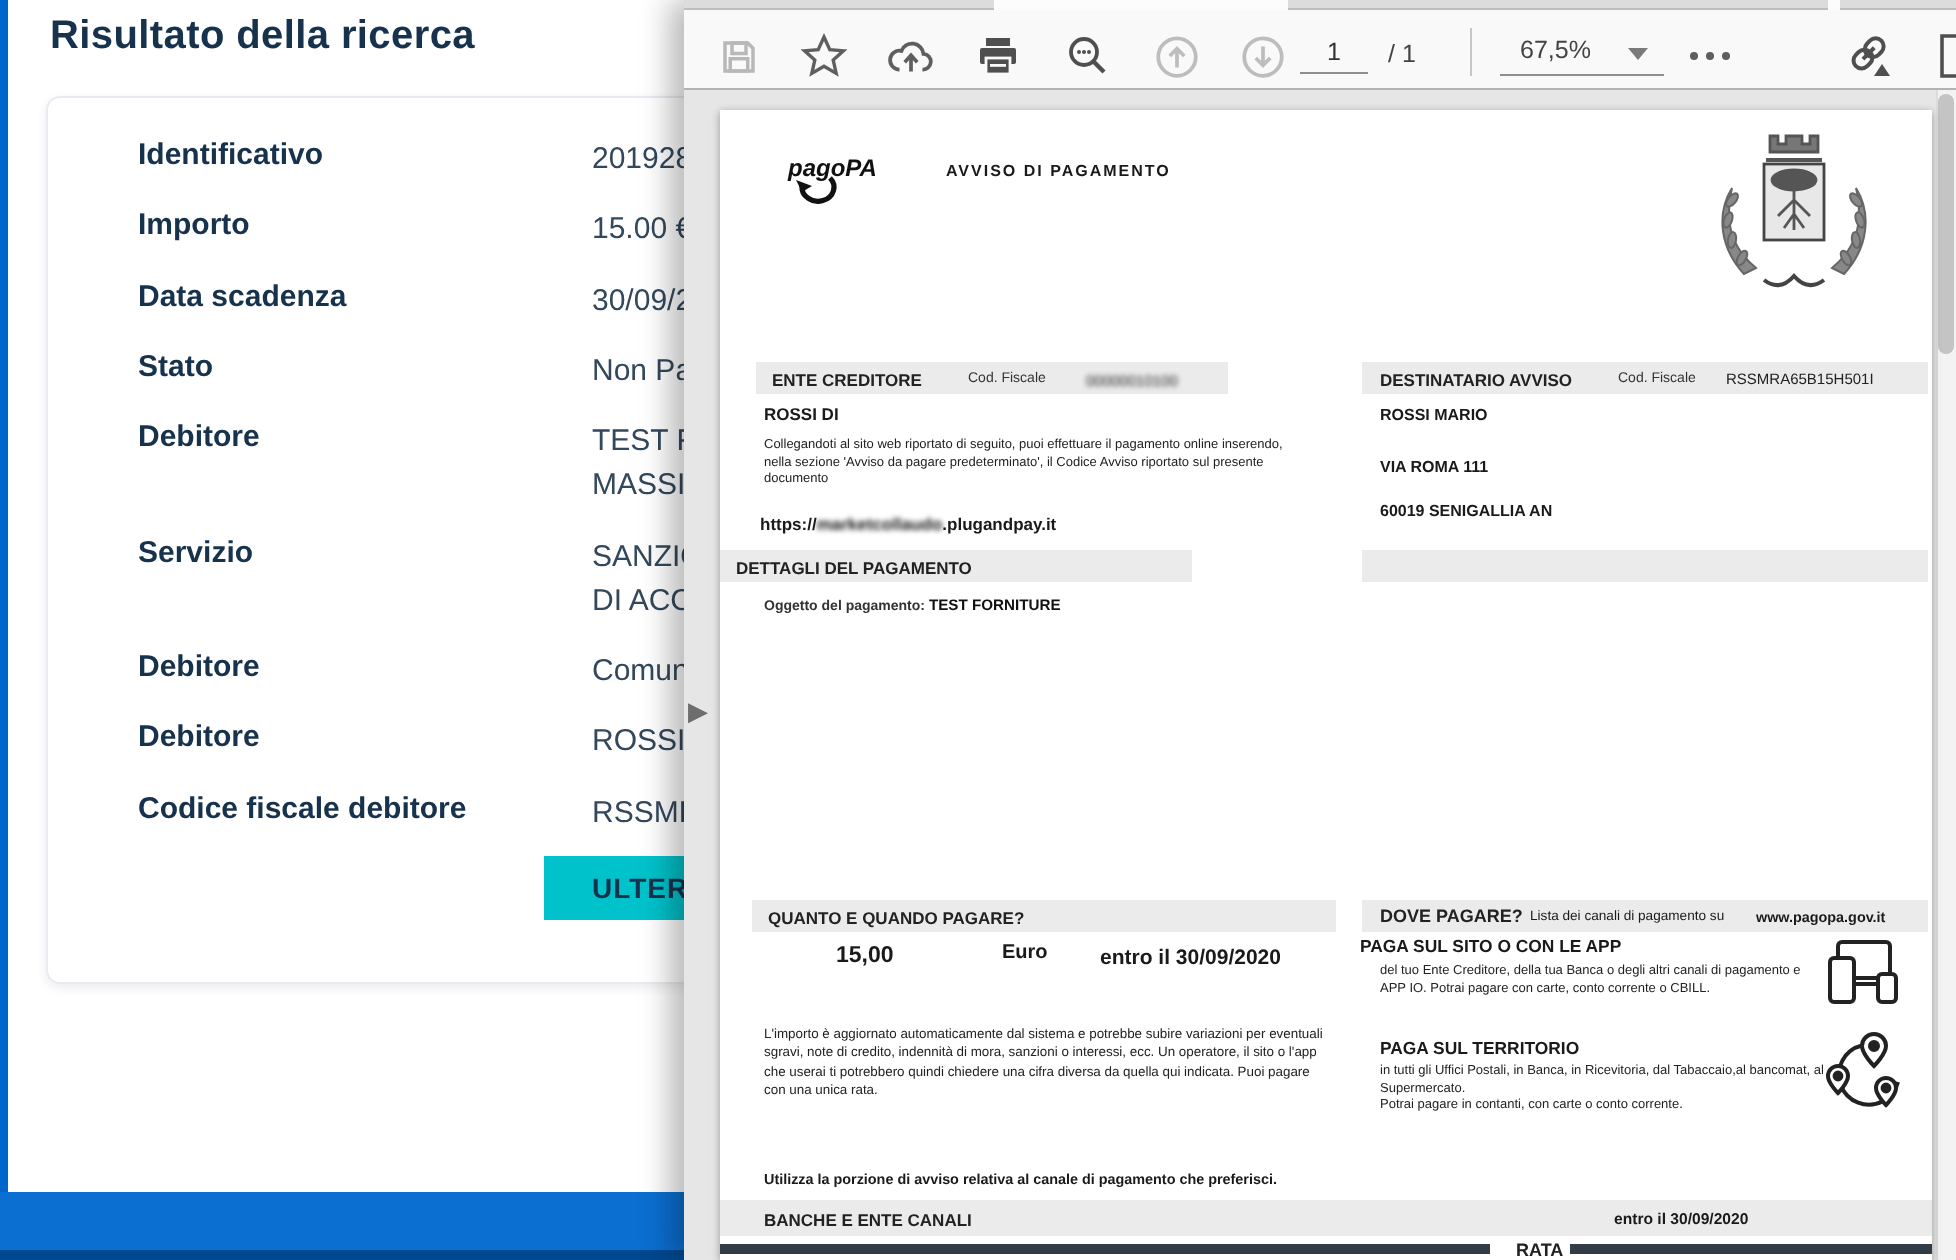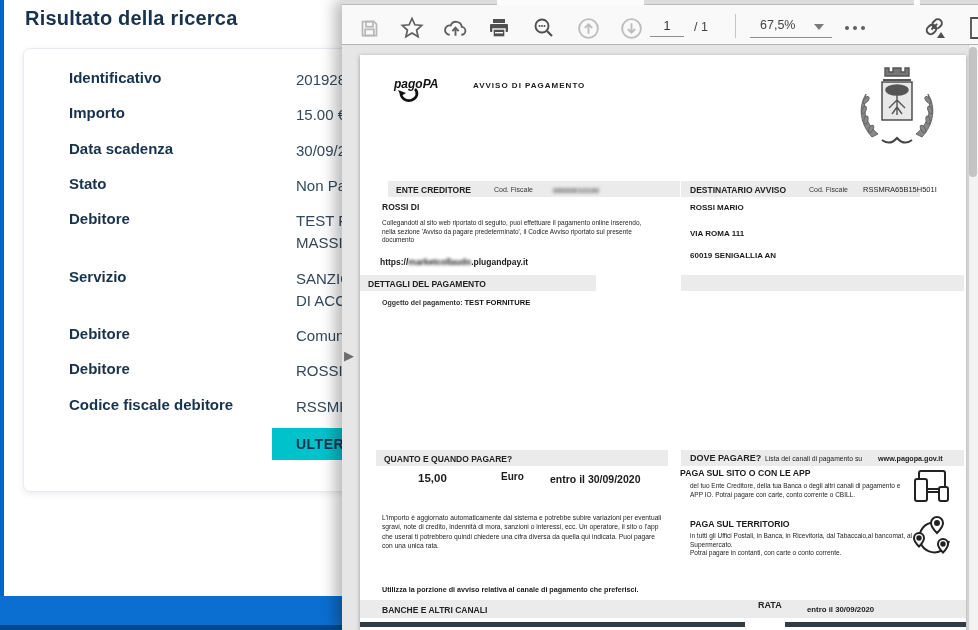--- a/index.html
+++ b/index.html
@@ -216,26 +216,26 @@
               <ellipse cx="19" cy="67" rx="4" ry="2" transform="rotate(-60 19 67)"></ellipse>
               <ellipse cx="76" cy="38" rx="4" ry="2" transform="rotate(50 76 38)"></ellipse>
               <ellipse cx="78" cy="48" rx="4" ry="2" transform="rotate(70 78 48)"></ellipse>
               <ellipse cx="76" cy="58" rx="4" ry="2" transform="rotate(80 76 58)"></ellipse>
               <ellipse cx="71" cy="67" rx="4" ry="2" transform="rotate(60 71 67)"></ellipse>
               <path d="M30 78 q8 6 15-2 q7 8 15 2" fill="none" stroke="#444" stroke-width="2"></path>
             </g>
           </svg>
         </div>
 
-        <div class="gbar" style="left:28px;top:126px;width:292px">
+        <div class="gbar" style="left:18px;top:126px;width:236px">
           <span class="sec-label abs" style="left:8px;top:4px">ENTE CREDITORE</span>
           <span class="cf-label abs" style="left:106px;top:5px">Cod. Fiscale</span>
           <span class="cf-value blurred abs" style="left:165px;top:5px">00000010100</span>
         </div>
-        <div class="gbar" style="left:321px;top:126px;width:239px">
+        <div class="gbar" style="left:321px;top:126px;width:283px">
           <span class="sec-label abs" style="left:9px;top:4px">DESTINATARIO  AVVISO</span>
           <span class="cf-label abs" style="left:128px;top:5px">Cod. Fiscale</span>
           <span class="cf-value abs" style="left:182px;top:4px">RSSMRA65B15H501I</span>
         </div>
 
         <div class="abs bold" style="left:22px;top:147px;font-size:8.5px">ROSSI DI</div>
         <div class="abs tiny" style="left:22px;top:164px;width:268px">Collegandoti al sito web riportato di seguito, puoi effettuare il pagamento online inserendo, nella sezione 'Avviso da pagare predeterminato', il Codice Avviso riportato sul presente documento</div>
         <div class="abs bold" style="left:20px;top:202px;font-size:8.5px">
           <span>https://</span><span class="blurred">marketcollaudo</span><span>.plugandpay.it</span>
         </div>
@@ -290,22 +290,22 @@
               <path d="M10 20 a5 5 0 0 1 5 5 c0 3.5-5 8.5-5 8.5 s-5-5-5-8.5 a5 5 0 0 1 5-5 z"></path>
               <circle cx="10" cy="25" r="1.7" fill="#222"></circle>
               <path d="M34 26 a5 5 0 0 1 5 5 c0 3.5-5 8.5-5 8.5 s-5-5-5-8.5 a5 5 0 0 1 5-5 z"></path>
               <circle cx="34" cy="31" r="1.7" fill="#222"></circle>
             </g>
           </svg>
         </div>
 
         <div class="abs bold" style="left:22px;top:530px;font-size:7.2px">Utilizza la porzione di avviso relativa al canale di pagamento che preferisci.</div>
         <div class="gbar" style="left:0;top:545px;width:606px;height:18px">
-          <span class="sec-label abs" style="left:22px;top:5px">BANCHE E ALTRI CANALI</span>
-          <span class="sec-label abs" style="left:398px;top:0;font-size:9px">RATA</span>
+          <span class="sec-label abs" style="left:22px;top:5px">BANCHE E ENTE CANALI</span>
+          <span class="sec-label abs" style="left:398px;top:20px;font-size:9px">RATA</span>
           <span class="abs bold" style="left:447px;top:5px;font-size:7.8px">entro il 30/09/2020</span>
         </div>
         <div class="dark-seg" style="left:0;width:385px"></div>
         <div class="dark-seg" style="left:425px;width:181px"></div>
       </div>
     </div>
   </div>
 </div>
 
 </body></html>

